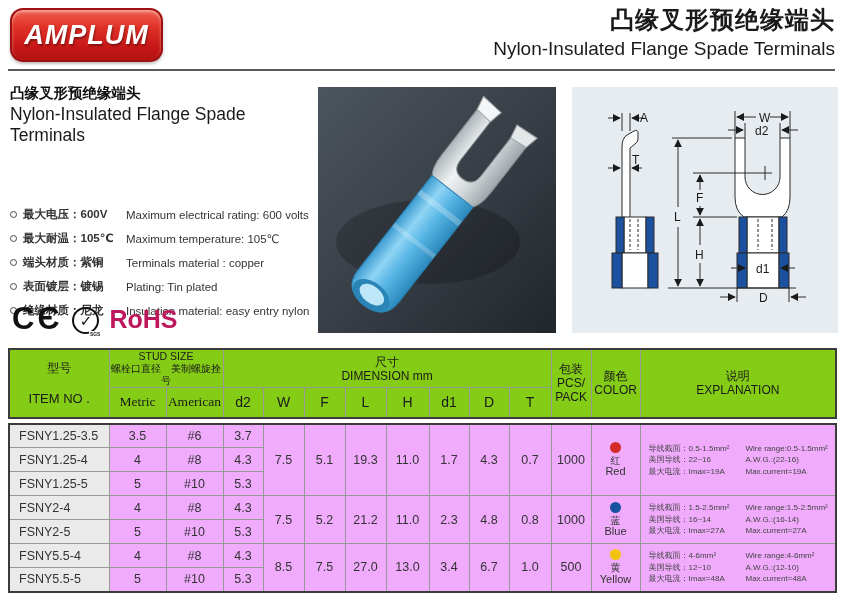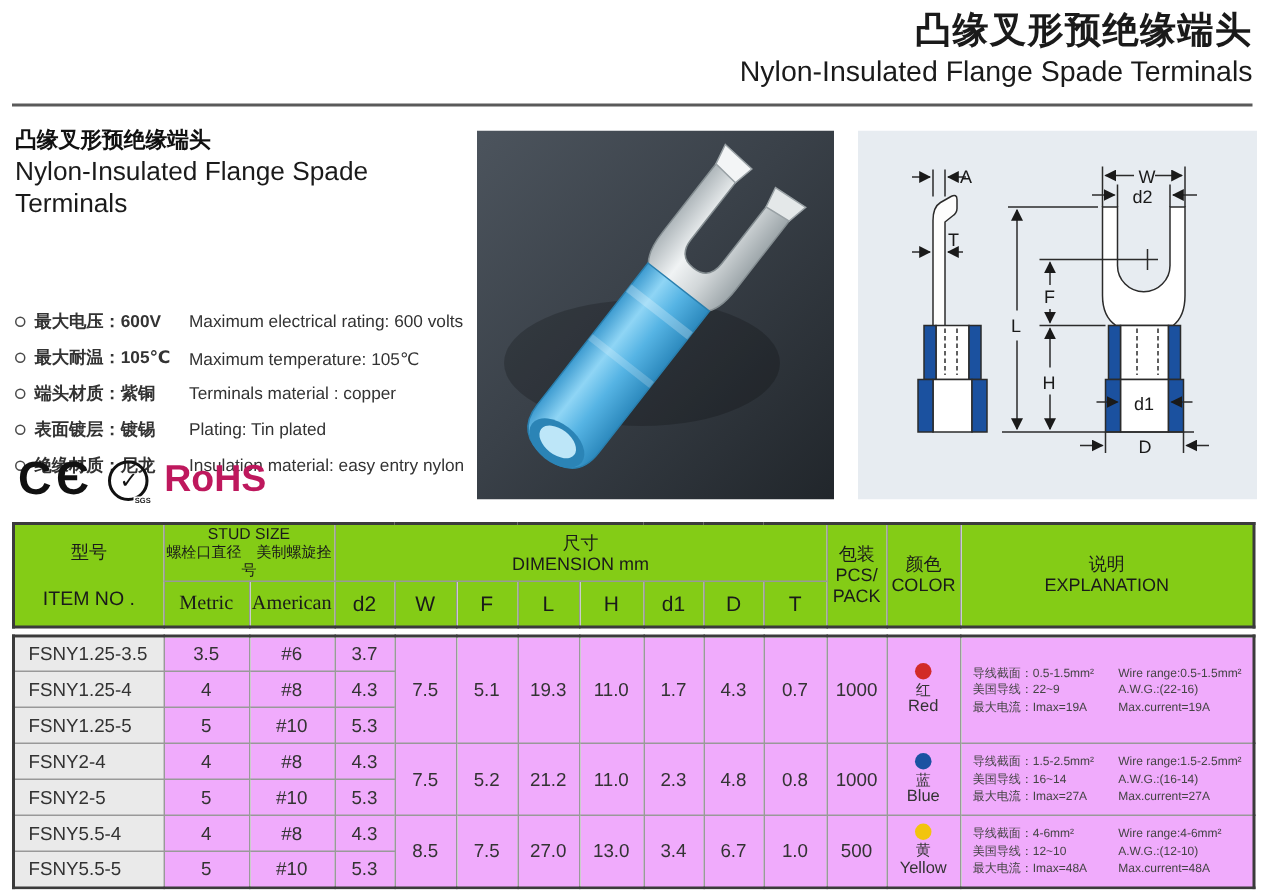--- a/index.html
+++ b/index.html
@@ -61,20 +61,23 @@
   .xzh{width:97px;flex:none;}
   .cstack{display:flex;flex-direction:column;align-items:center;line-height:11.5px;}
   .dot{width:11px;height:11px;border-radius:50%;margin-bottom:2px;}
   .c-zh{font-size:10px;} .c-en{font-size:11px;}
 </style>
 </head>
 <body>
 
 <div class="page">
 
+  <div class="logo">
+    <span>AMPLUM</span>
+  </div>
   <div class="header-titles">
     <div class="header-title-zh">凸缘叉形预绝缘端头</div>
     <div class="header-title-en">Nylon-Insulated Flange Spade Terminals</div>
   </div>
   <div class="header-rule"></div>
 
   <div class="info">
     <div class="info-title-zh">凸缘叉形预绝缘端头</div>
     <div class="info-title-en">Nylon-Insulated Flange Spade Terminals</div>
 
@@ -339,21 +342,21 @@
             <span class="c-zh">红</span>
             <span class="c-en">Red</span>
           </div>
         </td>
         <td rowspan="3" class="expl-cell">
           <div class="xline">
                 <span class="xzh">导线截面：0.5-1.5mm²</span>
                 <span>Wire range:0.5-1.5mm²</span>
               </div>
           <div class="xline">
-                <span class="xzh">美国导线：22~9</span>
+                <span class="xzh">美国导线：22~16</span>
                 <span>A.W.G.:(22-16)</span>
               </div>
           <div class="xline">
                 <span class="xzh">最大电流：Imax=19A</span>
                 <span>Max.current=19A</span>
               </div>
         </td>
       </tr>
       <tr>
         <td class="item-cell">FSNY1.25-4</td>

